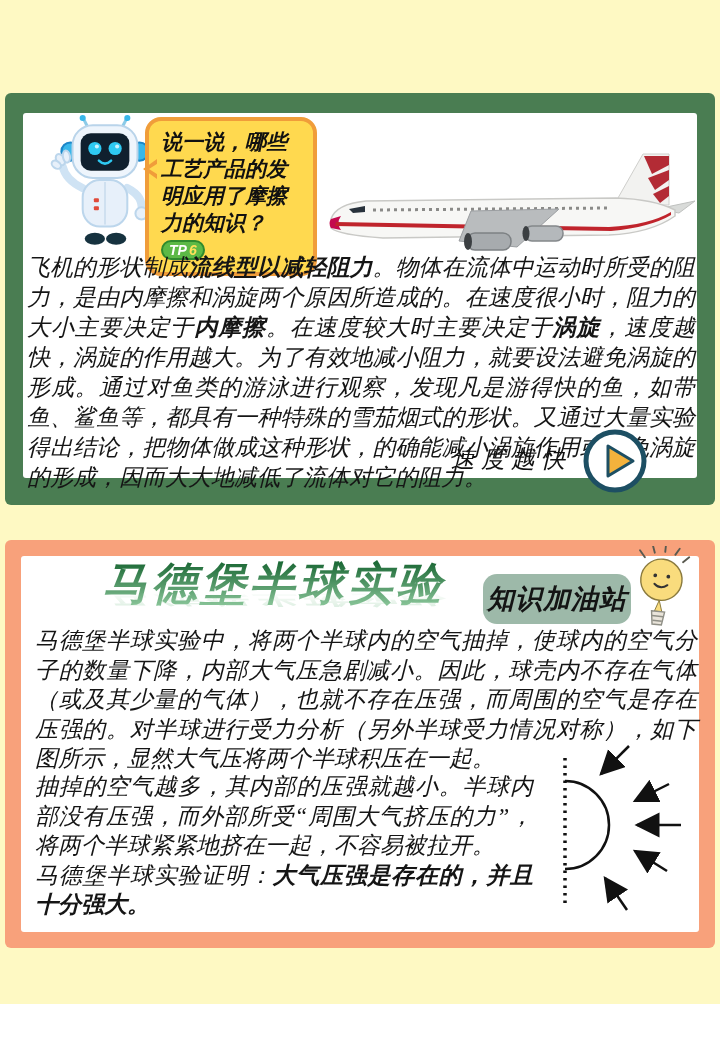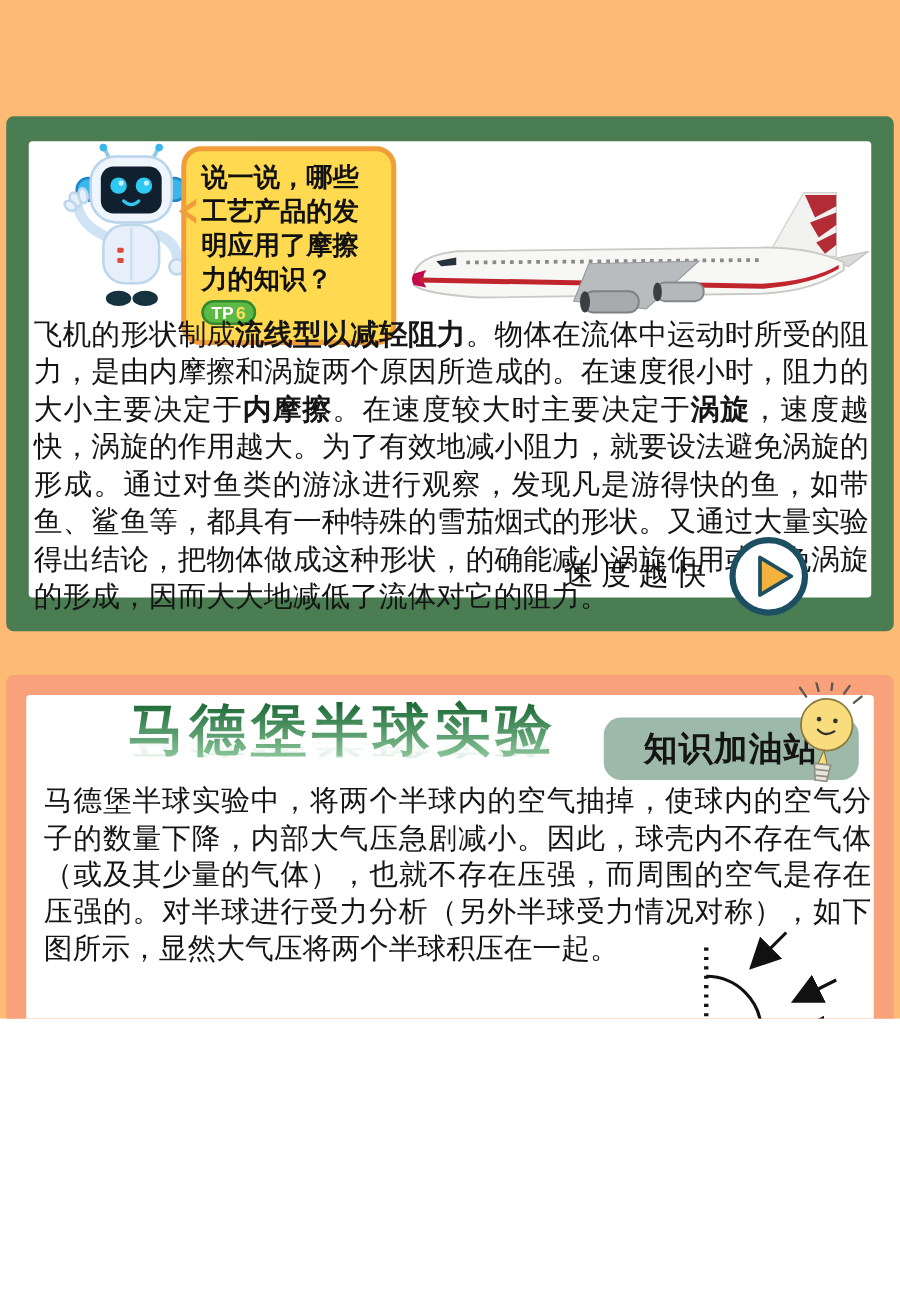--- a/index.html
+++ b/index.html
@@ -13,23 +13,23 @@
     --play-ring:#1d4f63;
     --play-triangle:#f4b23c;
     --title-green:#2e7d46;
     --title-green-light:#8cc79b;
     --sage-badge:#9db9a9;
     --text-dark:#151515;
   }
   *{box-sizing:border-box;margin:0;padding:0;}
   html,body{background:#ffffff;}
   .page{
-    position:relative;width:720px;height:815px;background:#fdba74;
+    position:relative;width:720px;height:1004px;background:#fef9c3;
     font-family:"Liberation Serif","DejaVu Serif",serif;
-    color:var(--text-dark);overflow:hidden;
+    color:var(--text-dark);overflow:hidden;font-style:italic;
   }
   
   .panel{position:absolute;left:5px;width:710px;}
   .panel-top{top:93px;height:412px;background:var(--green-border);border-radius:6px;}
   .panel-top .inner{
     position:absolute;left:18px;top:20px;right:18px;bottom:27px;
     background:#ffffff;border-radius:3px;overflow:visible;
   }
   .robot{position:absolute;left:26px;top:0;width:112px;height:142px;}
   .bubble{
@@ -90,21 +90,21 @@
   .mag-title-reflection{
     position:absolute;left:58px;top:52px;width:390px;text-align:center;
     font-size:45px;font-weight:bold;letter-spacing:4px;line-height:52px;
     color:var(--title-green-light);transform:scaleY(-0.45);transform-origin:top;
     opacity:0.3;pointer-events:none;
     -webkit-mask-image:linear-gradient(180deg,#000,transparent 70%);
     mask-image:linear-gradient(180deg,#000,transparent 70%);
   }
   .fuel-badge{
     position:absolute;left:462px;top:18px;
-    background:var(--sage-badge);border-radius:14px;padding:7px 32px;
+    background:var(--sage-badge);border-radius:14px;padding:7px 4px;
     font-family:"Liberation Sans","DejaVu Sans",sans-serif;
     font-weight:bold;font-size:27px;color:#141414;letter-spacing:1px;
   }
   .bulb{position:absolute;left:610px;top:-10px;width:60px;height:96px;}
   .mag-para1{
     position:absolute;left:14px;right:2px;top:70px;
     font-size:23px;line-height:29.5px;text-align:justify;
   }
   .mag-col{
     position:absolute;left:14px;top:216px;width:498px;
@@ -228,20 +228,24 @@
             <path d="M32 58 L28 70 L36 70 Z" fill="#f9dc7d" stroke="#8a7a3e" stroke-width="1"></path>
             <path d="M25 70 L39 70 L37 84 L27 84 Z" fill="#e9e4da" stroke="#8f8f86" stroke-width="1.5"></path>
             <line x1="26" y1="75" x2="38" y2="75" stroke="#8f8f86" stroke-width="1.5"></line>
             <line x1="27" y1="80" x2="37" y2="80" stroke="#8f8f86" stroke-width="1.5"></line>
           </g>
         </svg>
       </div>
 
       <p class="mag-para1">马德堡半球实验中，将两个半球内的空气抽掉，使球内的空气分子的数量下降，内部大气压急剧减小。因此，球壳内不存在气体（或及其少量的气体），也就不存在压强，而周围的空气是存在压强的。对半球进行受力分析（另外半球受力情况对称），如下图所示，显然大气压将两个半球积压在一起。</p>
 
+      <div class="mag-col">
+        <p>抽掉的空气越多，其内部的压强就越小。半球内部没有压强，而外部所受“周围大气挤压的力”，将两个半球紧紧地挤在一起，不容易被拉开。</p>
+        <p><span>马德堡半球实验证明：</span><b>大气压强是存在的，并且十分强大。</b></p>
+      </div>
 
       <div class="diagram">
         <svg viewBox="0 0 160 198" width="160" height="198">
           <defs>
             <marker id="ah" markerWidth="12" markerHeight="12" refX="9" refY="5" orient="auto">
               <path d="M0 0 L10 5 L0 10 Z" fill="#111"></path>
             </marker>
           </defs>
           <line x1="30" y1="20" x2="30" y2="170" stroke="#111" stroke-width="3.5" stroke-dasharray="2.5 5"></line>
           <path d="M30 43 A44 44 0 0 1 30 131" fill="none" stroke="#111" stroke-width="2.5"></path>

